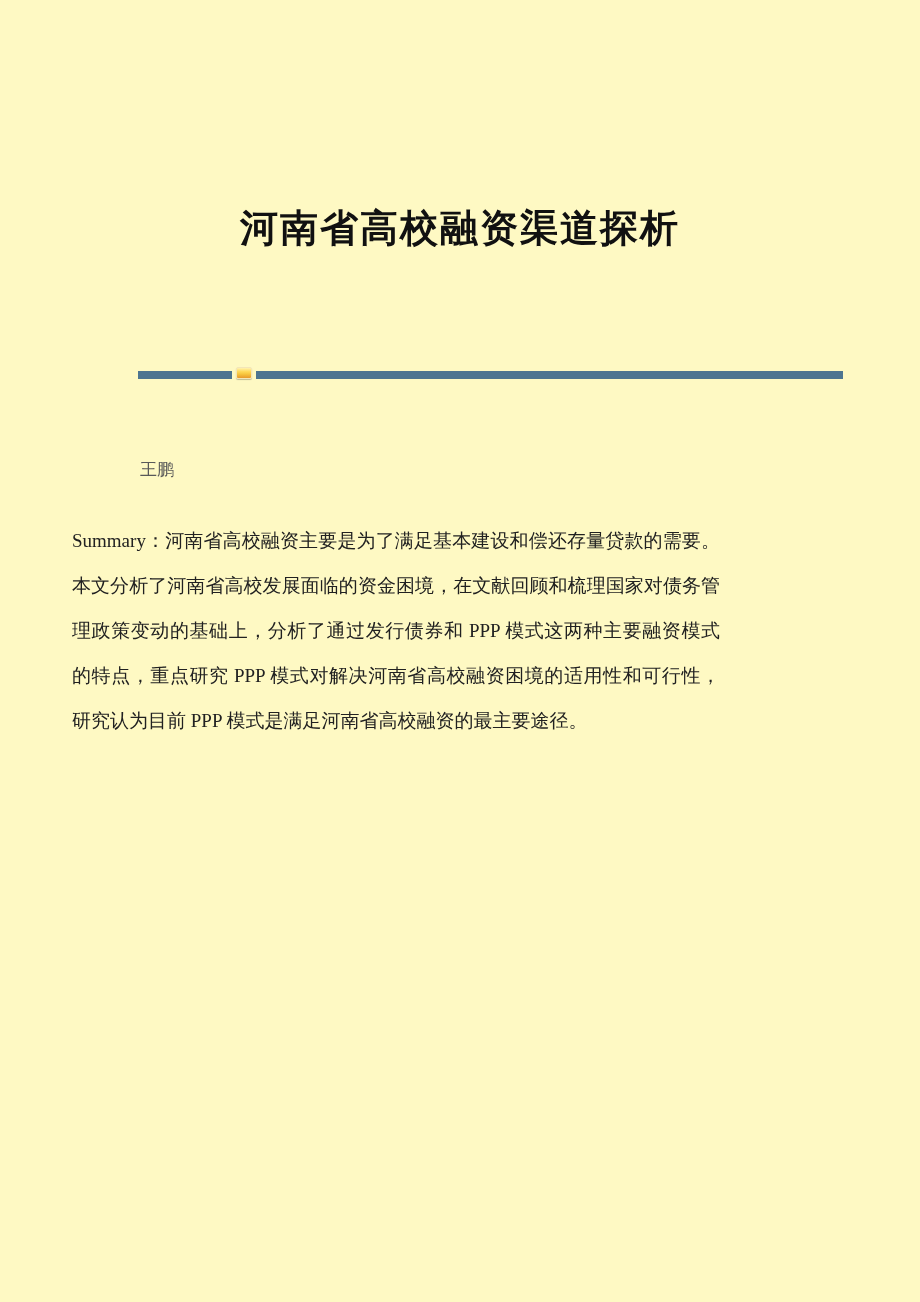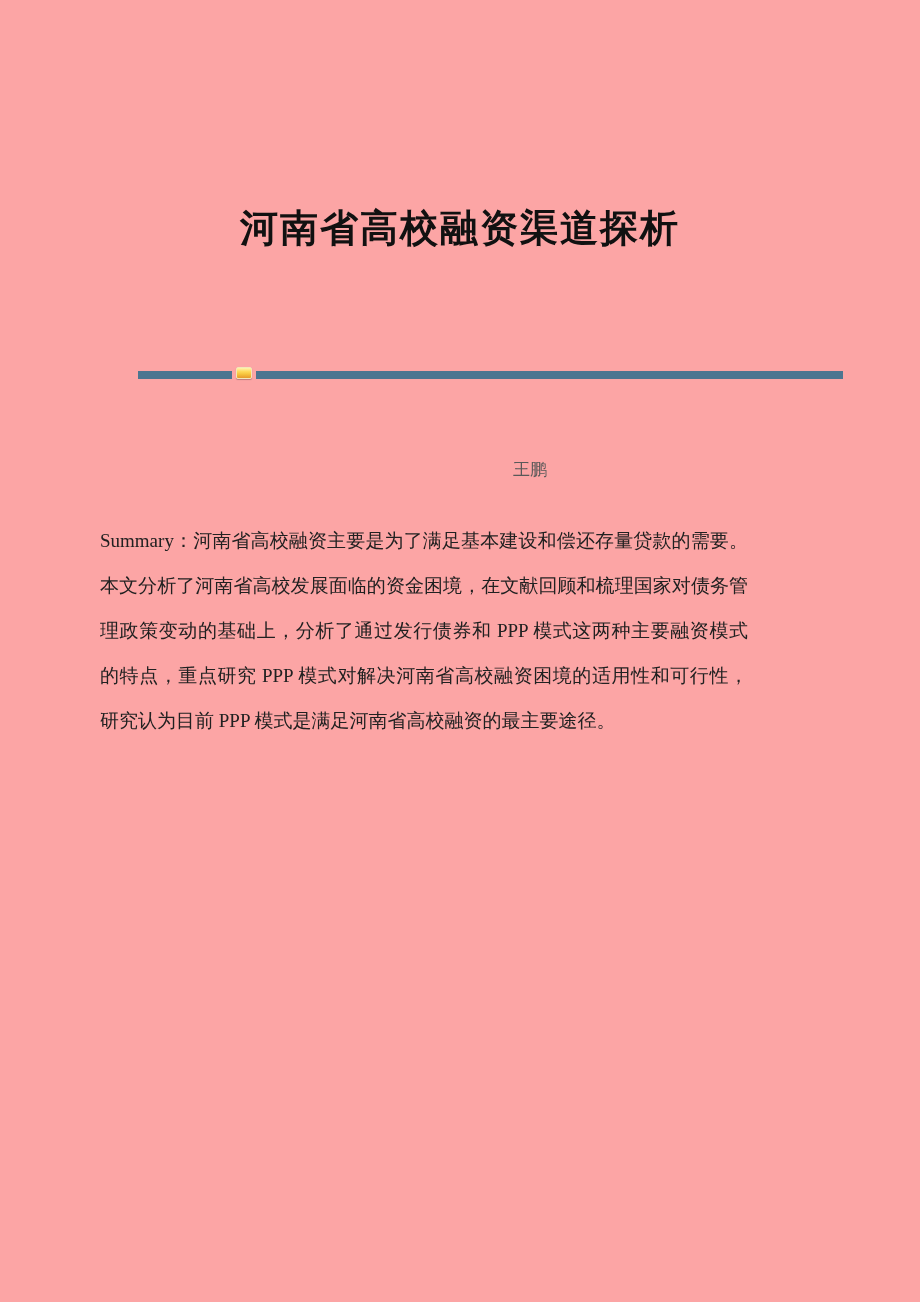--- a/index.html
+++ b/index.html
@@ -5,21 +5,21 @@
   html, body {
     margin: 0;
     padding: 0;
     background: #ffffff;
   }
   .page {
     position: relative;
     width: 920px;
     height: 1302px;
     margin: 0 auto;
-    background: #fca5a5;
+    background: #fef9c3;
     overflow: hidden;
     font-family: "Liberation Serif", "DejaVu Serif", serif;
   }
   .doc-title {
     margin: 200px 0 0 0;
     text-align: center;
     font-size: 38px;
     line-height: 56px;
     font-weight: bold;
     color: #111111;
@@ -48,24 +48,23 @@
     background: linear-gradient(to bottom, #FFF3B0 0%, #FFD95A 35%, #F7C63F 60%, #E89A2B 100%);
     box-shadow: 0 1px 1px rgba(0,0,0,0.25);
     border: 1px solid #F3E6B8;
     box-sizing: border-box;
   }
   .author {
     margin: 76px 0 36px 140px;
     font-size: 17px;
     line-height: 24px;
     color: #595959;
-    text-align: center;
   }
   .text-col {
-    margin-left: 100px;
+    margin-left: 72px;
     width: 648px;
   }
   .para {
     margin: 0 0 18px 0;
     font-size: 19px;
     line-height: 45px;
     text-align: justify;
     color: #212121;
     word-break: break-all;
   }

